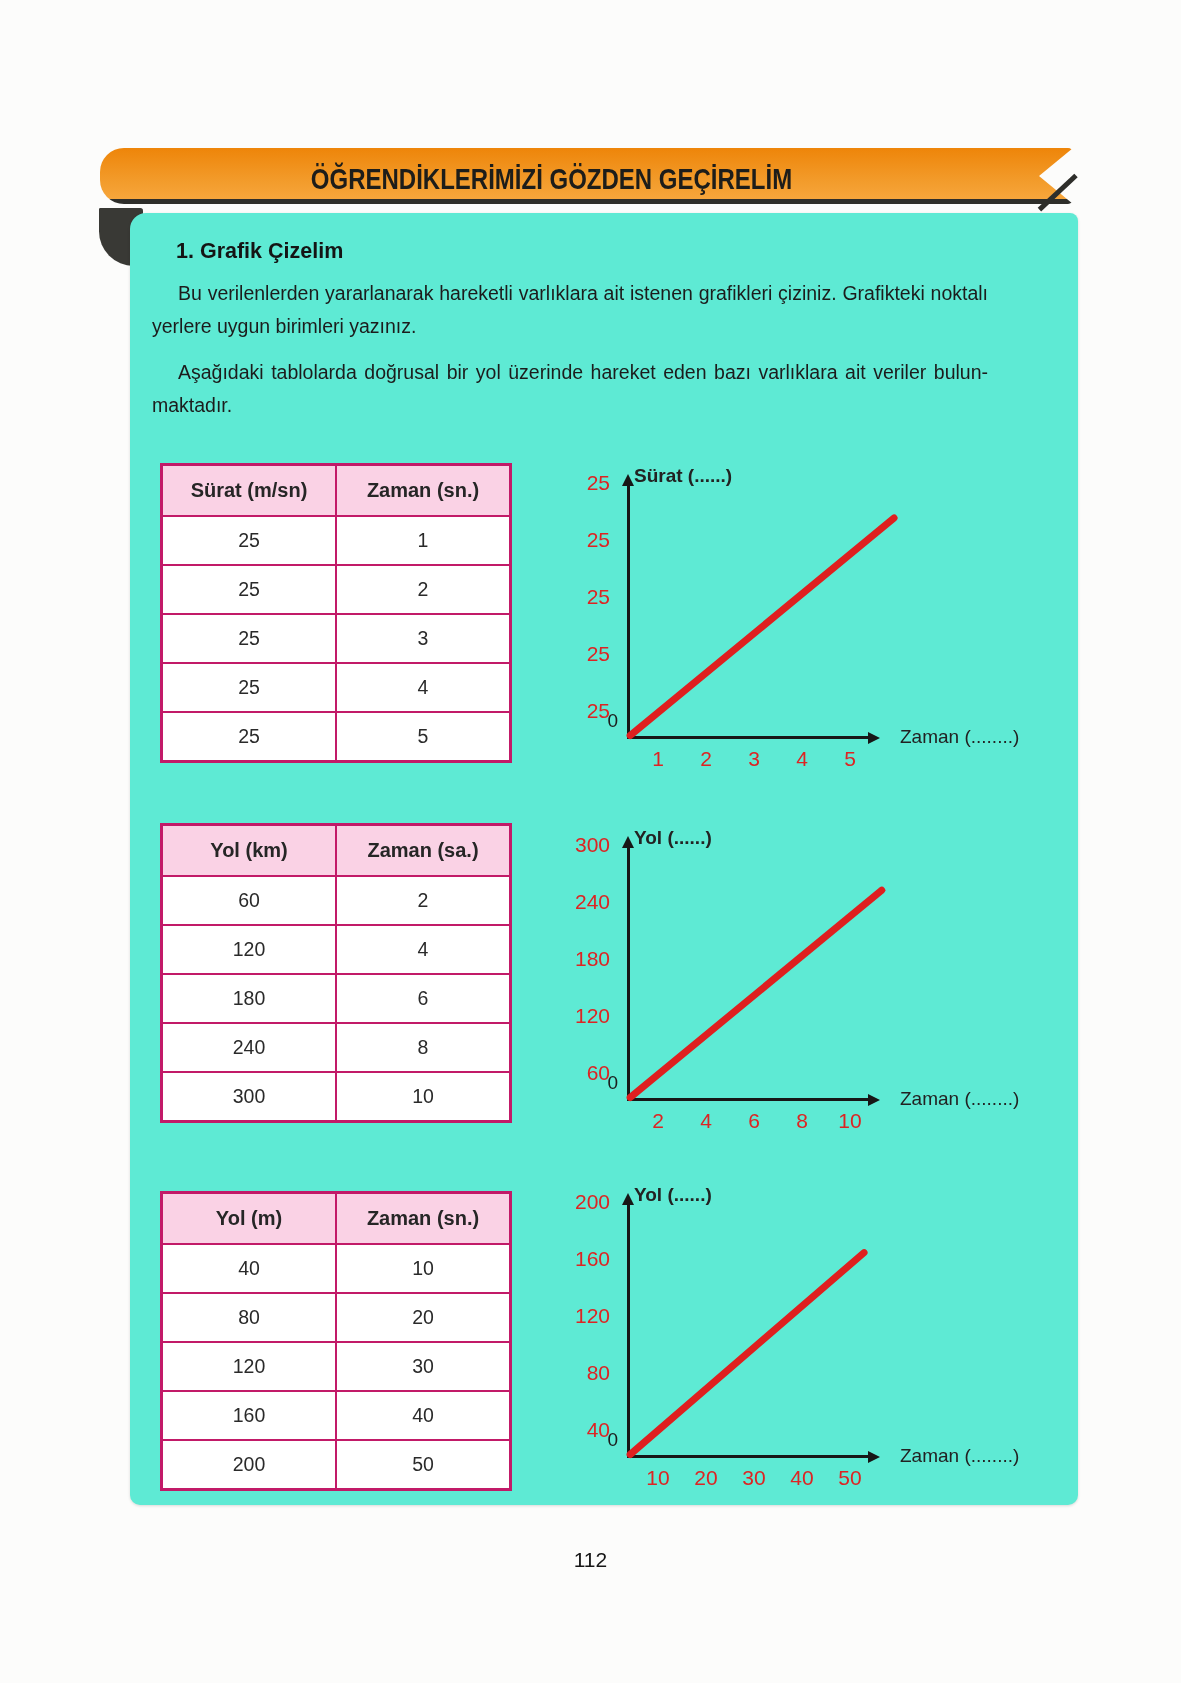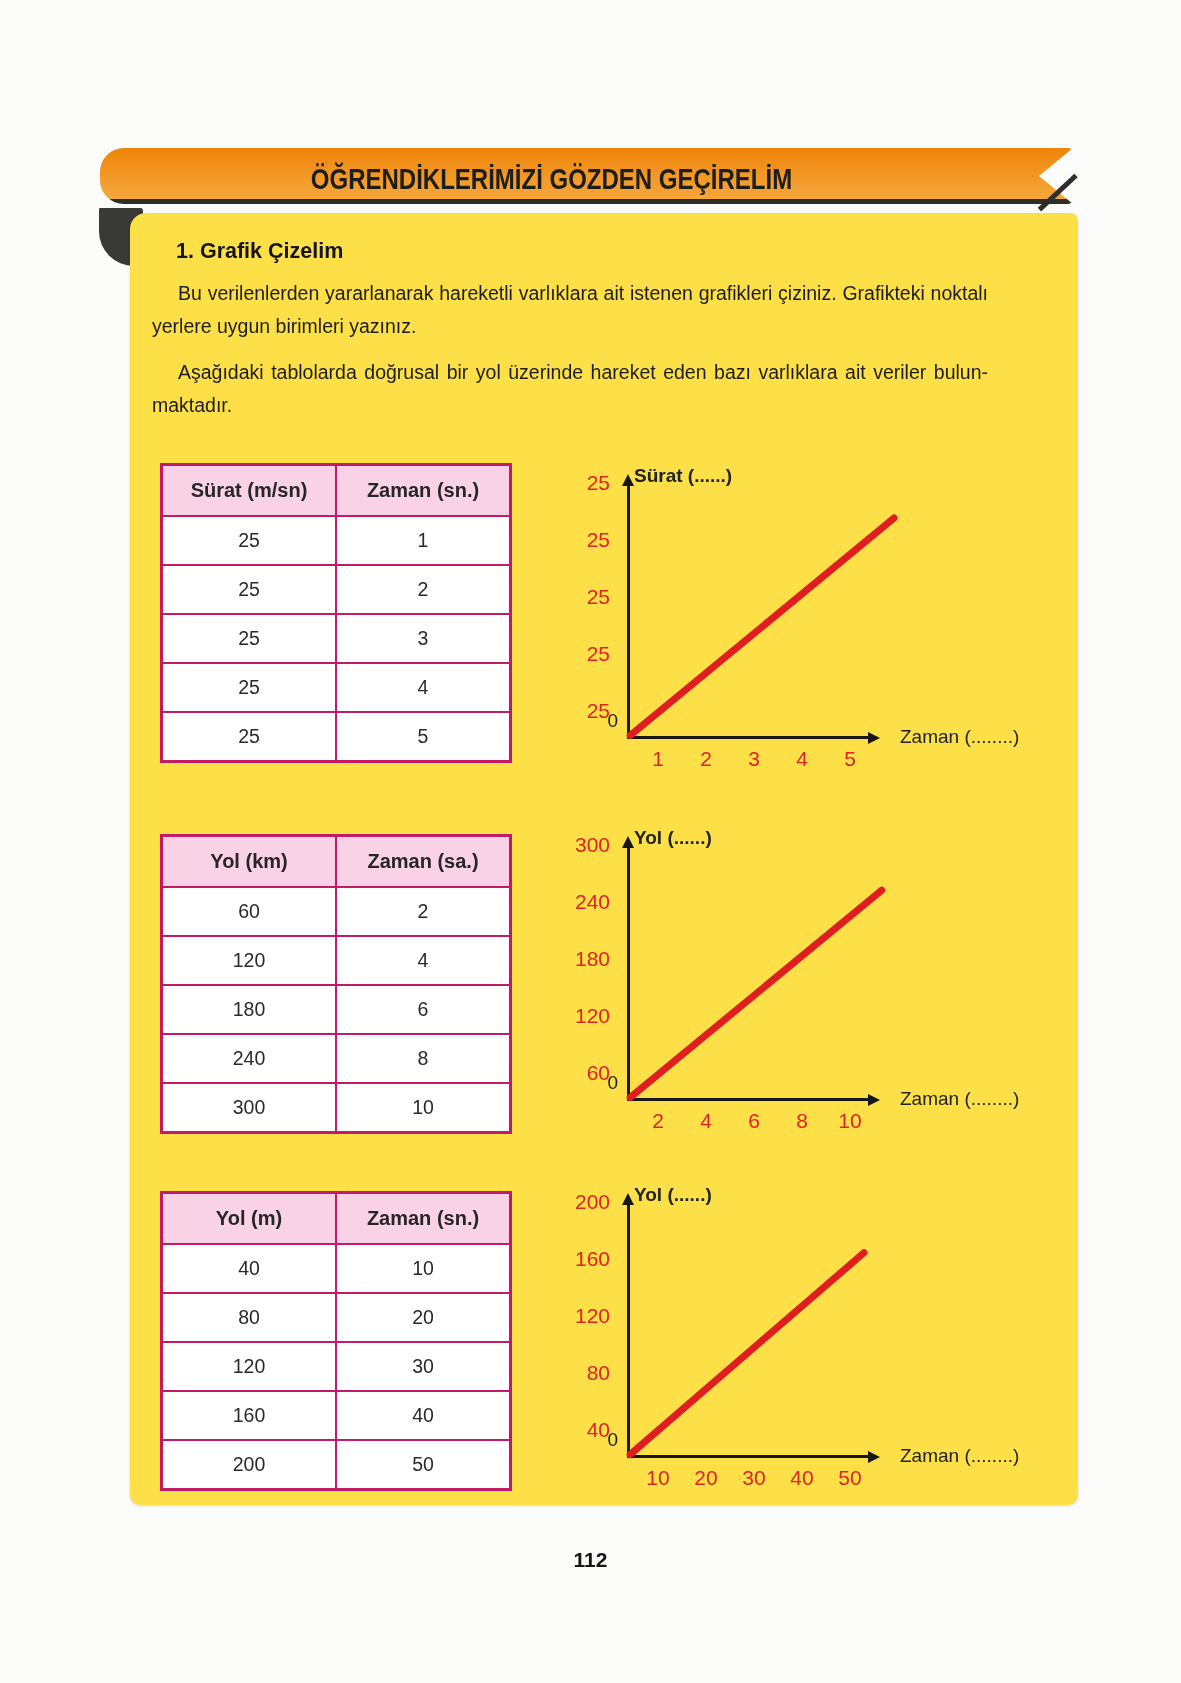--- a/index.html
+++ b/index.html
@@ -26,31 +26,31 @@
     font-size:30px;font-weight:700;color:#1d1d1a;letter-spacing:0;
     transform:scaleX(0.8);z-index:4;white-space:nowrap;
   }
   .curl{
     position:absolute;left:99px;top:208px;width:44px;height:58px;z-index:1;
     background:#393935;border-radius:2px 4px 14px 52px;
   }
   
   .panel{
     position:absolute;left:130px;top:213px;width:948px;height:1292px;z-index:2;
-    background:#fde047;border-radius:16px 8px 10px 10px;
+    background:#5eead4;border-radius:16px 8px 10px 10px;
     box-shadow:0 1px 3px rgba(0,0,0,.14);
   }
   .intro{position:absolute;left:22px;top:26px;width:836px;}
   .intro-title{font-size:21.5px;font-weight:700;color:#141414;margin:0 0 0 24px;}
   .intro p{margin:13px 0 0;font-size:19.5px;line-height:33px;color:#1c1c1c;
     text-indent:26px;text-align:justify;}
   
   .section{position:absolute;left:30px;display:flex;align-items:flex-start;}
   .s1{top:242px}.s2{top:604px}.s3{top:961px}
-  .mt1{margin-top:8px}.mt2{margin-top:17px}.mt3{margin-top:17px}
+  .mt1{margin-top:8px}.mt2{margin-top:6px}.mt3{margin-top:17px}
   
   .data-table{border-collapse:collapse;width:352px;background:#ffffff;
     border:3px solid #c21a68;table-layout:fixed;}
   .data-table th{height:47px;background:#fad2e5;border:2px solid #c21a68;
     font-size:20px;font-weight:700;color:#262626;text-align:center;}
   .data-table td{height:45px;border:2px solid #c21a68;background:#fff;
     text-align:center;font-size:19.5px;color:#2a2a2a;}
   
   .graph{position:relative;width:545px;height:330px;margin-left:18px;flex:none;}
   .glabel-y{position:absolute;left:104px;top:10px;font-size:19px;color:#222;font-weight:bold;}
@@ -71,21 +71,21 @@
   .xticks{position:absolute;left:111px;top:292px;width:226px;
     display:flex;justify-content:space-between;}
   .xticks span{min-width:34px;text-align:center;font-size:21px;color:#dd2423;}
   .trend-line{position:absolute;left:97px;top:278px;height:7px;background:#df1f1f;
     border-radius:4px;transform-origin:2px 50%;}
   .tl-1{width:349px;transform:rotate(-39.5deg);}
   .tl-2{width:333px;transform:rotate(-39.5deg);}
   .tl-3{width:316px;transform:rotate(-40.8deg);}
   
   .page-number{position:absolute;left:0;right:0;top:1548px;text-align:center;
-    font-size:21px;color:#161616;z-index:2;font-weight:bold;}
+    font-size:21px;color:#161616;z-index:2;}
 </style>
 </head>
 <body>
 
 <div class="banner-wrap">
   <div class="banner-bg"></div>
   <div class="banner-accent"></div>
   <h1 class="banner-title">ÖĞRENDİKLERİMİZİ GÖZDEN GEÇİRELİM</h1>
 </div>
 <div class="curl"></div>

